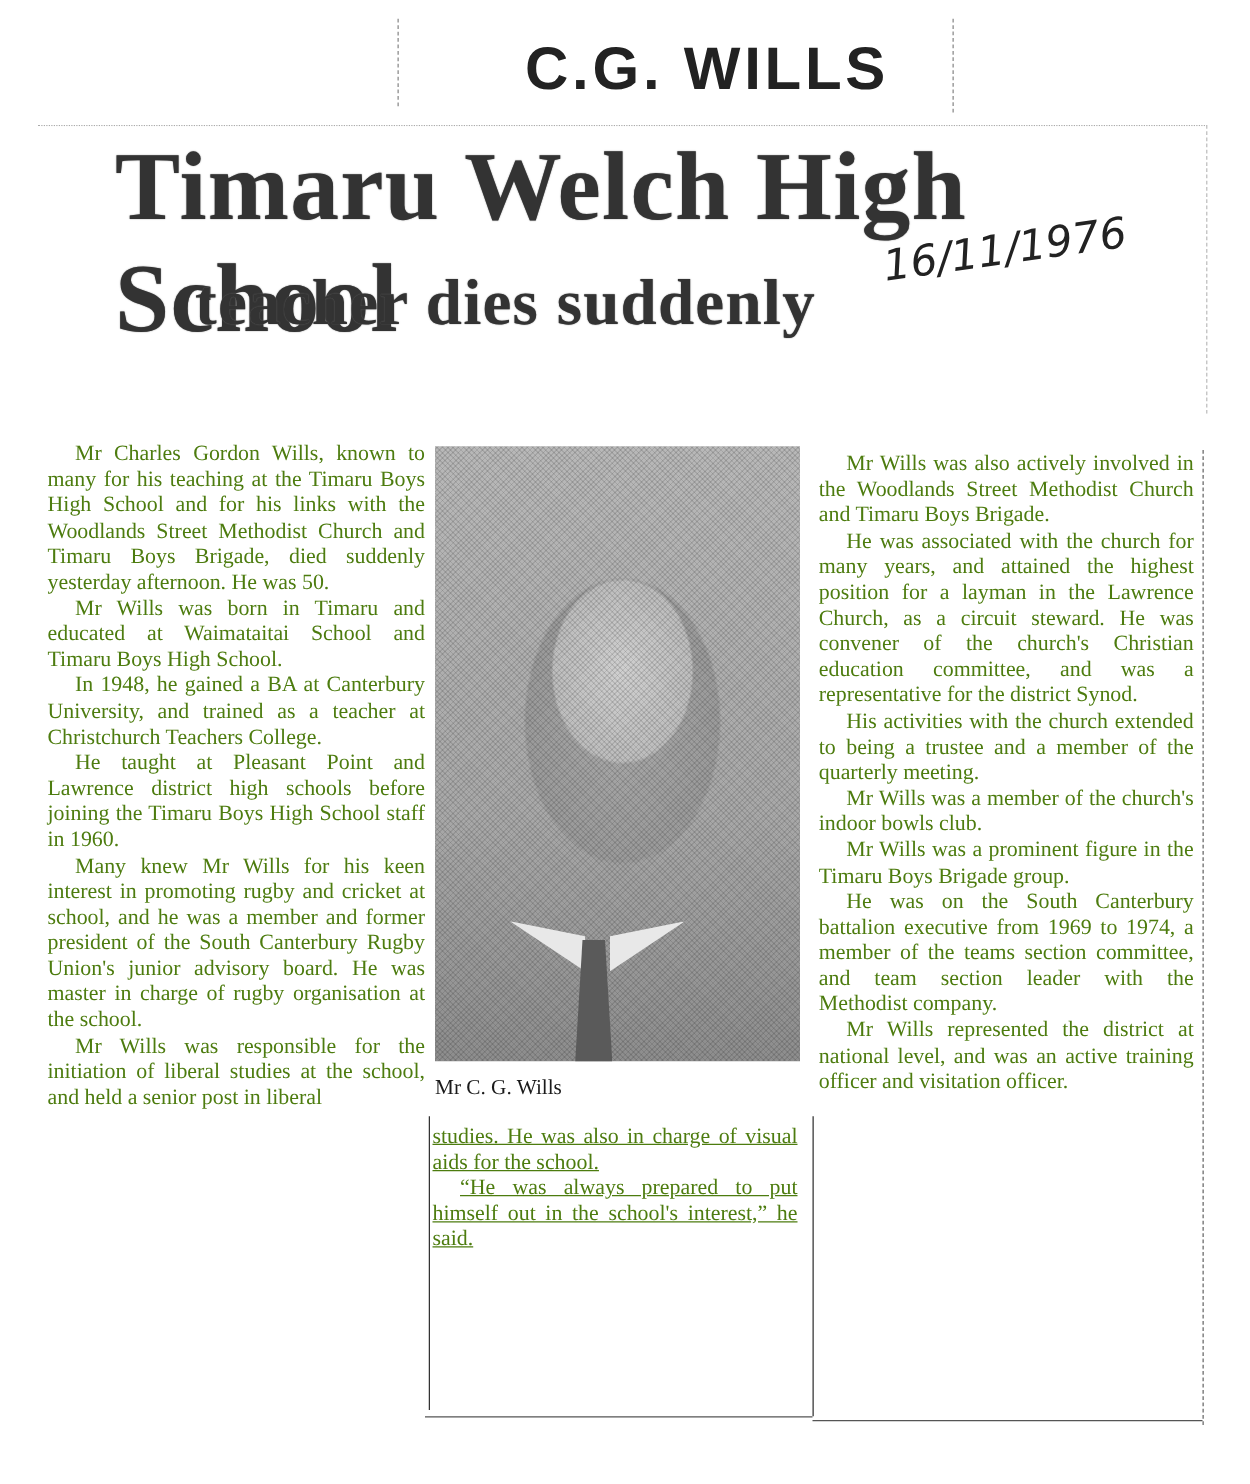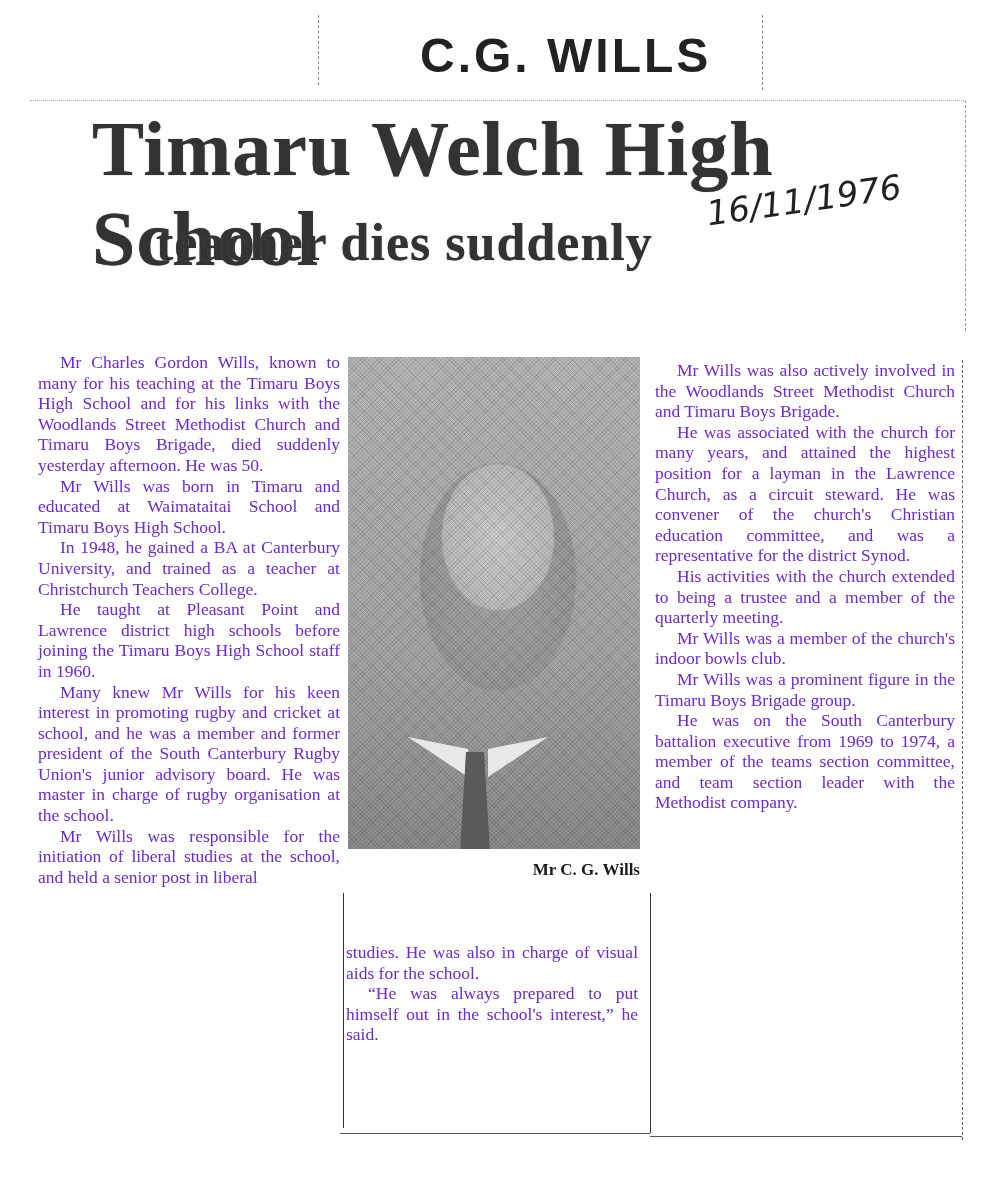--- a/index.html
+++ b/index.html
@@ -5,38 +5,38 @@
   html, body { margin: 0; padding: 0; background: #ffffff; }
   body { width: 1000px; height: 1187px; position: relative; overflow: hidden; font-family: "Liberation Serif", serif; color: #1a1a1a; }
   .kicker { position: absolute; left: 420px; top: 28px; font-family: "Liberation Sans", sans-serif; font-weight: 700; font-size: 48px; letter-spacing: 3px; color: #222; }
   .kicker-rule-l { position: absolute; left: 318px; top: 15px; width: 1px; height: 70px; border-left: 1px dashed #888; }
   .kicker-rule-r { position: absolute; left: 762px; top: 15px; width: 1px; height: 75px; border-left: 1px dashed #888; }
   .headline-box { position: absolute; left: 30px; top: 100px; width: 935px; height: 230px; border-top: 1px dotted #aaa; border-right: 1px dashed #999; }
   .headline { position: absolute; font-family: "Liberation Serif", serif; font-weight: 700; color: #333; text-shadow: 0 0 1px #666; }
   .hl1 { left: 92px; top: 104px; font-size: 78px; letter-spacing: 1px; }
   .hl2 { left: 156px; top: 213px; font-size: 52px; letter-spacing: 1px; }
   .date-note { position: absolute; left: 706px; top: 180px; font-family: "DejaVu Sans", sans-serif; font-style: italic; font-size: 34px; transform: rotate(-8deg); color: #222; }
-  .col { position: absolute; font-size: 17.5px; line-height: 20.6px; text-align: justify; color: #6d28d9; }
+  .col { position: absolute; font-size: 17.5px; line-height: 20.6px; text-align: justify; color: #4d7c0f; }
   .col p { margin: 0; text-indent: 22px; }
   .col1 { left: 38px; top: 352px; width: 302px; }
-  .col2 { left: 346px; top: 942px; width: 292px; }
+  .col2 { left: 346px; top: 898px; width: 292px; text-decoration: underline; }
   .col3 { left: 655px; top: 360px; width: 300px; }
   .vrule { position: absolute; width: 1px; border-left: 1px solid #333; }
   .photo { position: absolute; left: 348px; top: 357px; width: 292px; height: 492px;
     background:
       radial-gradient(ellipse 92px 120px at 150px 180px, #cfcfcf 0%, #bdbdbd 60%, transparent 62%),
       radial-gradient(ellipse 110px 160px at 150px 220px, #a9a9a9 0%, #9a9a9a 70%, transparent 72%),
       linear-gradient(180deg, #b8b8b8 0%, #a8a8a8 60%, #8d8d8d 100%);
     overflow: hidden; }
   .photo::before { content: ""; position: absolute; inset: 0;
     background-image: repeating-linear-gradient(45deg, rgba(0,0,0,0.10) 0 1px, transparent 1px 3px), repeating-linear-gradient(-45deg, rgba(0,0,0,0.10) 0 1px, transparent 1px 3px); }
   .photo .tie { position: absolute; left: 112px; top: 395px; width: 30px; height: 100px; background: #5a5a5a; clip-path: polygon(20% 0, 80% 0, 100% 100%, 0 100%); }
   .photo .collar-l { position: absolute; left: 60px; top: 380px; width: 60px; height: 40px; background: #e8e8e8; clip-path: polygon(0 0, 100% 30%, 100% 100%); }
   .photo .collar-r { position: absolute; left: 140px; top: 380px; width: 60px; height: 40px; background: #e8e8e8; clip-path: polygon(100% 0, 0 30%, 0 100%); }
-  .caption { position: absolute; left: 348px; top: 860px; width: 292px; text-align: right; font-weight: 700; font-size: 17px; }
+  .caption { position: absolute; left: 348px; top: 860px; width: 292px; text-align: left; font-weight: 400; font-size: 17px; }
   .bottom-rule { position: absolute; height: 1px; border-top: 1px solid #555; }
 </style>
 </head>
 <body>
 
 <div>
   <div class="kicker-rule-l"></div>
   <div class="kicker">C.G. WILLS</div>
   <div class="kicker-rule-r"></div>
 
@@ -70,18 +70,19 @@
 
   <div class="vrule" style="left:650px; top:893px; height:240px;"></div>
 
   <div class="col col3">
     <p>Mr Wills was also actively involved in the Woodlands Street Methodist Church and Timaru Boys Brigade.</p>
     <p>He was associated with the church for many years, and attained the highest position for a layman in the Lawrence Church, as a circuit steward. He was convener of the church's Christian education committee, and was a representative for the district Synod.</p>
     <p>His activities with the church extended to being a trustee and a member of the quarterly meeting.</p>
     <p>Mr Wills was a member of the church's indoor bowls club.</p>
     <p>Mr Wills was a prominent figure in the Timaru Boys Brigade group.</p>
     <p>He was on the South Canterbury battalion executive from 1969 to 1974, a member of the teams section committee, and team section leader with the Methodist company.</p>
+    <p>Mr Wills represented the district at national level, and was an active training officer and visitation officer.</p>
   </div>
 
   <div class="vrule" style="left:962px; top:360px; height:780px; border-left:1px dashed #666;"></div>
   <div class="bottom-rule" style="left:340px; top:1133px; width:310px;"></div>
   <div class="bottom-rule" style="left:650px; top:1136px; width:312px;"></div>
 </div>
 
 </body></html>

